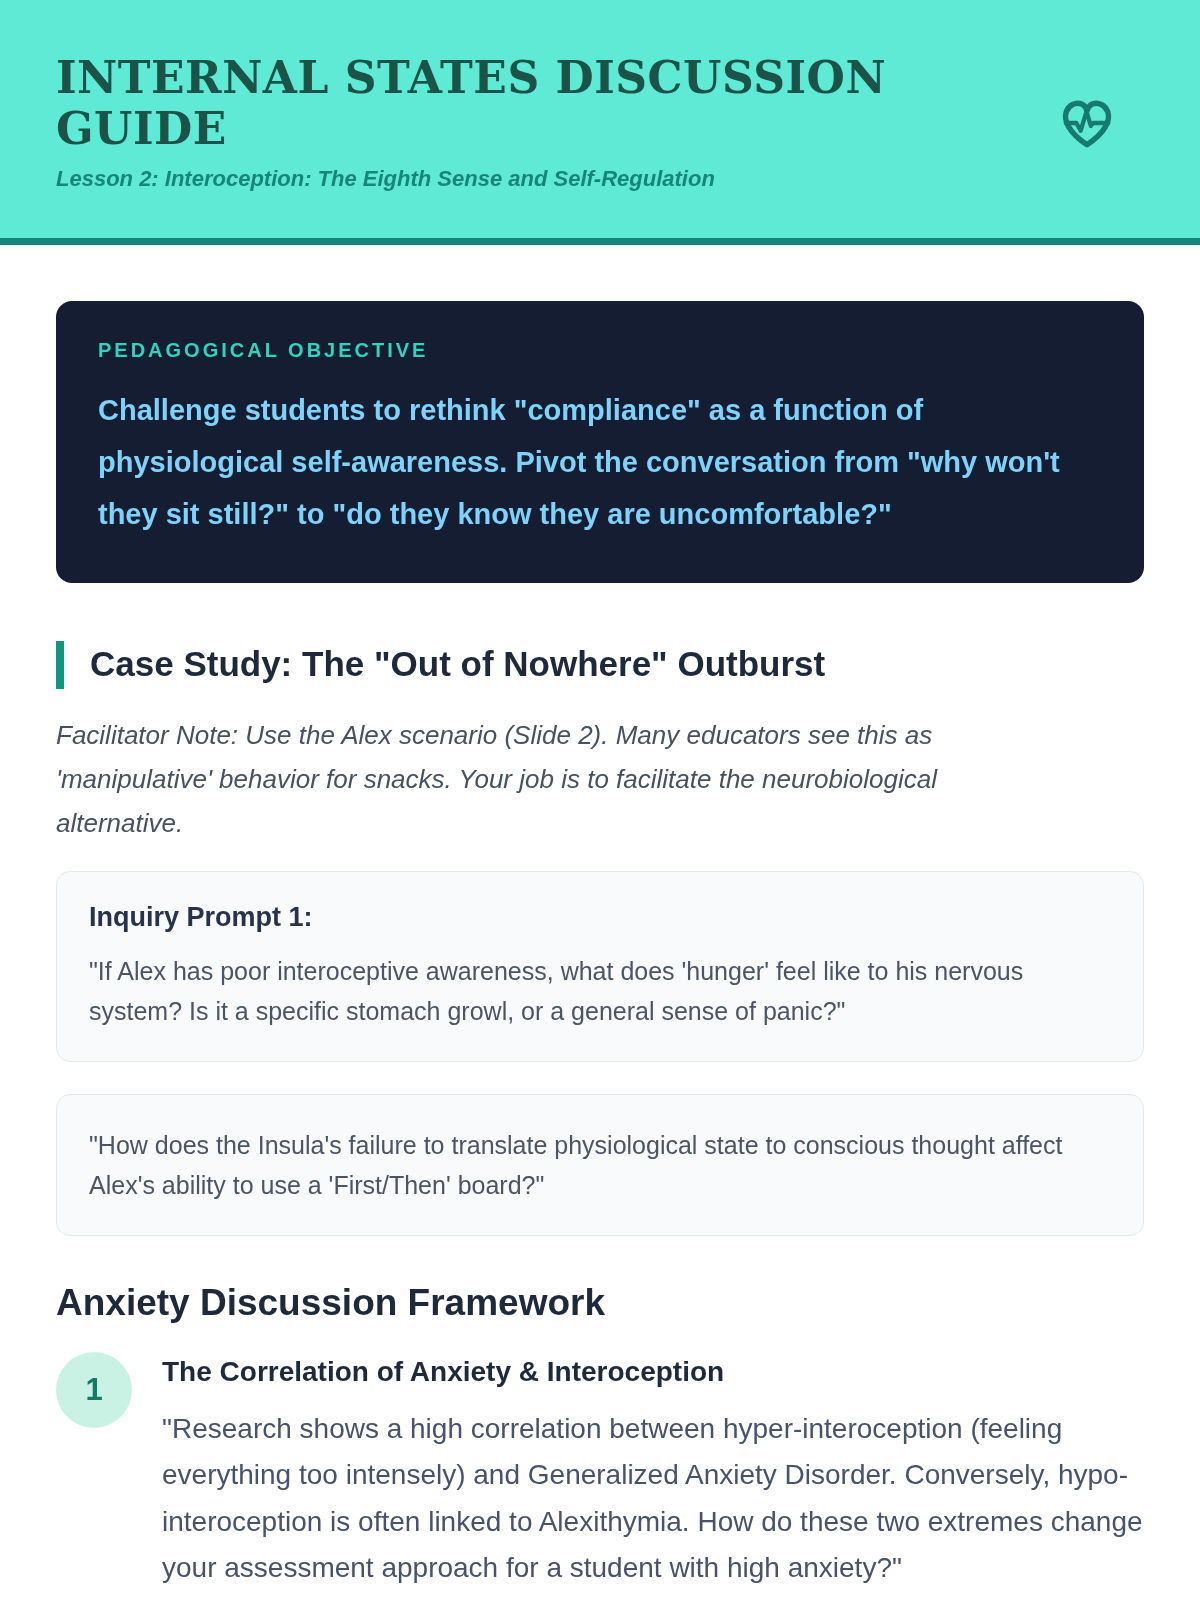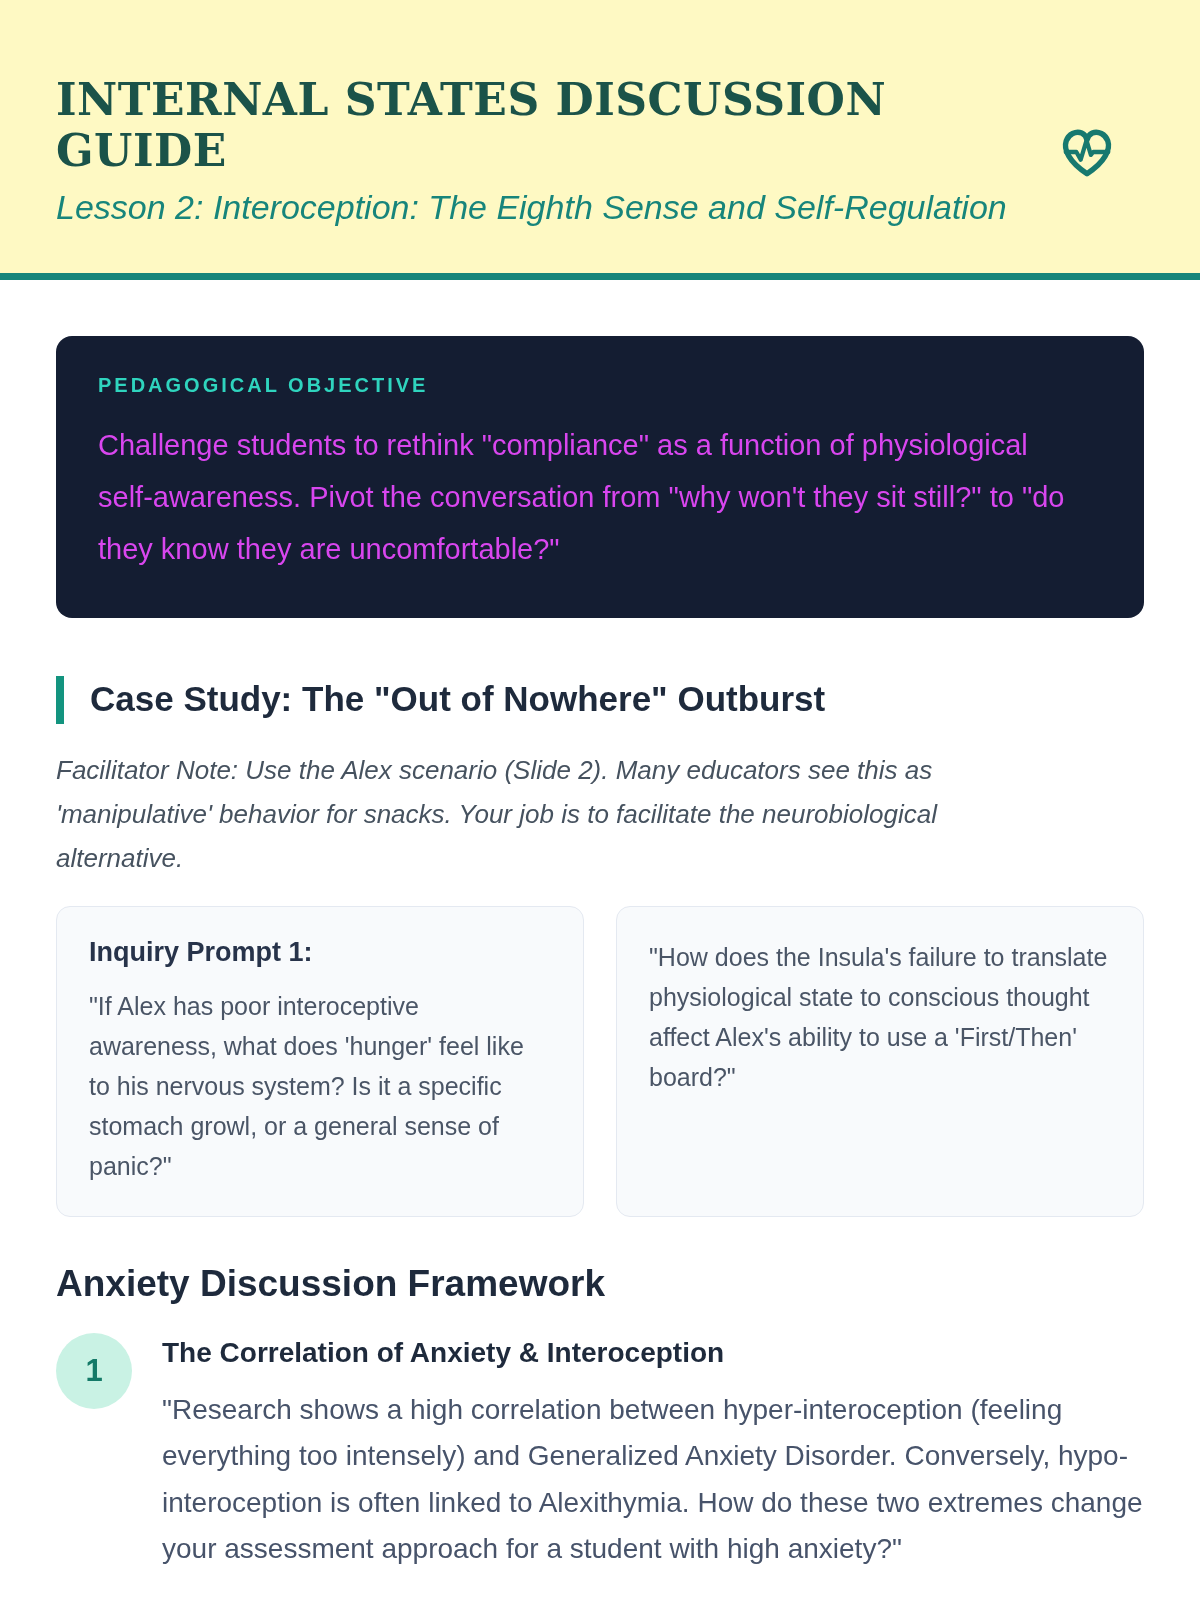--- a/index.html
+++ b/index.html
@@ -6,61 +6,61 @@
   html, body { margin: 0; padding: 0; }
   body {
     width: 1200px; height: 1600px; overflow: hidden;
     background: #ffffff;
     font-family: "Liberation Sans", sans-serif;
     color: #1e2a3c;
   }
 
   
   .header {
-    background: #fef9c3;
+    background: #5eead4;
     border-bottom: 7px solid #17857b;
-    padding: 74px 56px 46px 56px;
+    padding: 52px 56px 46px 56px;
     display: flex; align-items: center; justify-content: center;
   }
   .header-title {
     margin: 0;
     font-family: "DejaVu Serif", "Liberation Serif", serif;
     font-weight: 700;
     font-size: 44px;
     letter-spacing: 0.5px;
     color: #1b5349;
   }
   .header-subtitle {
     margin: 12px 0 0 0;
     font-style: italic;
-    font-size: 34px;
-    font-weight: 400;
+    font-size: 22px;
+    font-weight: 700;
     color: #17857b;
   }
   .header-icon { flex: 0 0 auto; margin: 6px 26px 0 30px; }
 
   
   .objective-box {
     margin: 56px 56px 0 56px;
     background: #141d32;
     border-radius: 16px;
     padding: 38px 60px 42px 42px;
   }
   .objective-label {
     color: #2fd4be;
     font-size: 20px;
     font-weight: 700;
     letter-spacing: 3px;
   }
   .objective-text {
     margin: 22px 0 0 0;
-    color: #d946ef;
+    color: #7dd3fc;
     font-size: 29px;
     line-height: 1.8;
-    font-weight: 400;
+    font-weight: 700;
   }
 
   
   .case-heading-wrap {
     margin: 58px 56px 0 56px;
     border-left: 8px solid #13947f;
     padding: 3px 0 5px 26px;
   }
   .case-heading {
     margin: 0;
@@ -73,21 +73,21 @@
     max-width: 960px;
     font-style: italic;
     font-size: 26px;
     line-height: 1.7;
     color: #46525f;
   }
 
   
   .cards {
     margin: 26px 56px 0 56px;
-    display: flex; gap: 32px; align-items: stretch;
+    display: flex; gap: 32px; align-items: stretch; flex-direction: column;
   }
   .card {
     flex: 1 1 0;
     background: #f8fafc;
     border: 1px solid #e4e9f1;
     border-radius: 14px;
     padding: 30px 32px;
   }
   .card-title {
     margin: 0 0 18px 0;

